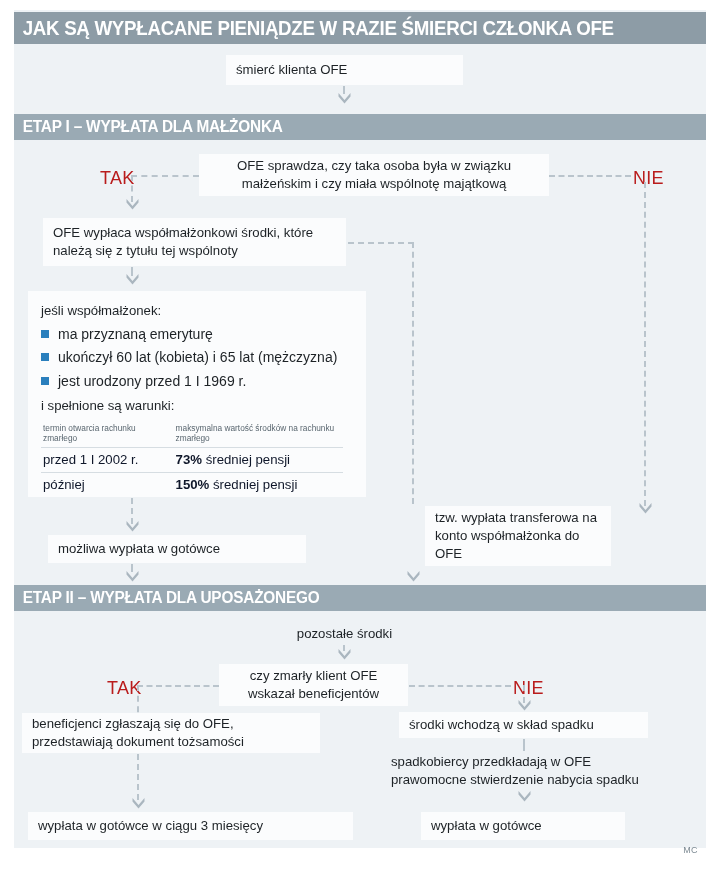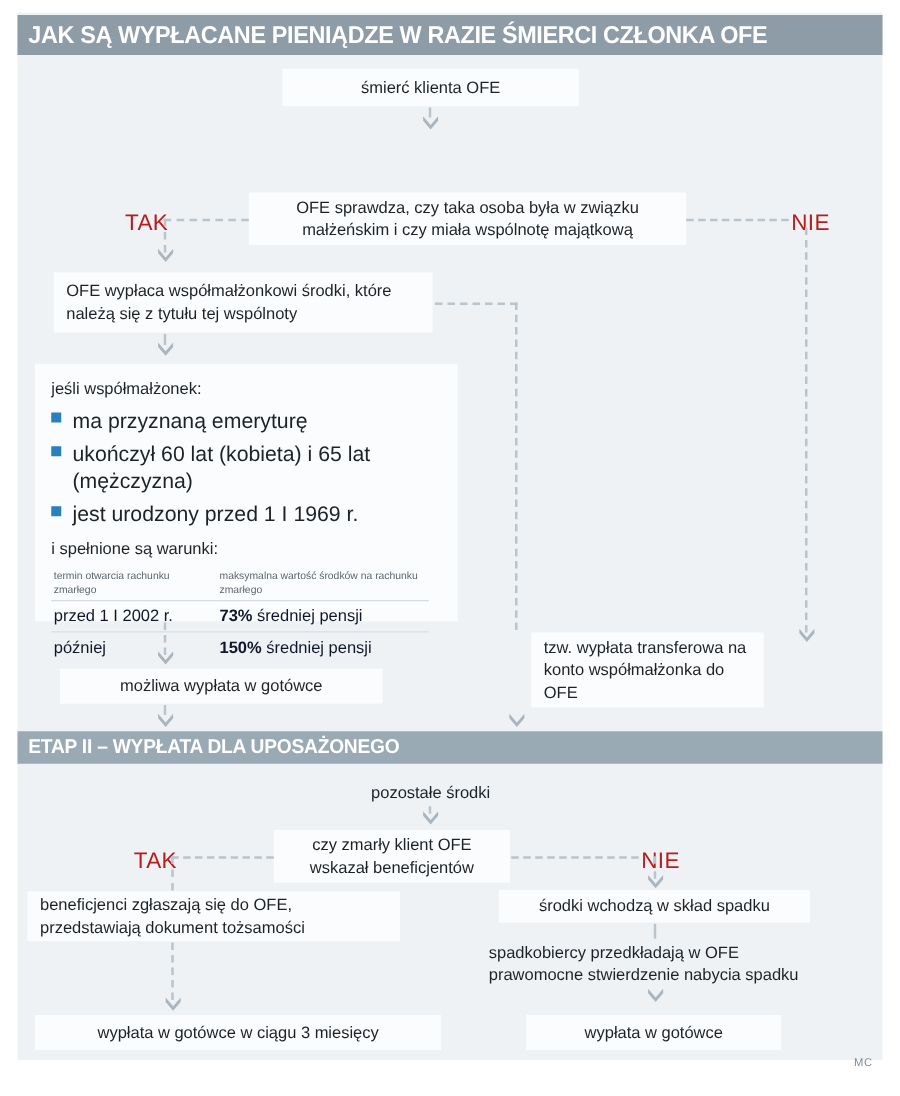--- a/index.html
+++ b/index.html
@@ -63,21 +63,21 @@
   
   .box{
     position:absolute;
     background:#fbfcfd;
     box-sizing:border-box;
     color:#1d2226;
     font-size:13.2px;
     line-height:1.34;
     display:flex;
     align-items:center;
-    justify-content:center;
+    justify-content:flex-start;
     text-align:center;
     padding:6px 10px;
   }
   .box.left{ text-align:left; justify-content:flex-start;}
   .plain{
     position:absolute;
     color:#1d2226;
     font-size:13.2px;
     line-height:1.34;
     background:transparent;
@@ -127,21 +127,21 @@
   }
   #listbox ul{
     list-style:none;
     margin:0 0 4px 0;
     padding:0;
   }
   #listbox li{
     position:relative;
     padding-left:17px;
     margin-bottom:6px;
-    font-size:17px;
+    font-size:14px;
     color:#1d2226;
     line-height:1.25;
   }
   #listbox li .bullet{
     position:absolute;
     left:0; top:4px;
     width:8px;height:8px;
     background:#2a7fbd;
   }
   #listbox .cond{
@@ -190,20 +190,23 @@
   <div class="box" id="startbox" style="left:226px; top:55px; width:237px; height:30px;">
     <span>śmierć klienta OFE</span>
   </div>
   <div class="vline" style="left:343px; top:86px; height:8px;"></div>
   <div class="arrow" style="left:337px; top:92px;">
     <svg viewBox="0 0 15 13">
         <path d="M1.5 1 L7.5 8 L13.5 1 L13.5 4.5 L7.5 11.5 L1.5 4.5 Z" fill="currentColor"></path>
       </svg>
   </div>
 
+  <div class="etapbar" id="etap1">
+    <span class="t">ETAP I – WYPŁATA DLA MAŁŻONKA</span>
+  </div>
 
   <div class="box" id="q1" style="left:199px; top:154px; width:350px; height:42px;">
     <span>OFE sprawdza, czy taka osoba była w związku małżeńskim i czy miała wspólnotę majątkową</span>
   </div>
 
   <span class="yn" style="left:100px; top:168px;">TAK</span>
   <div class="hline" style="left:131px; top:175px; width:68px;"></div>
   <div class="vline" style="left:131px; top:175px; height:27px;"></div>
   <div class="arrow" style="left:125px; top:198px;">
     <svg viewBox="0 0 15 13">

